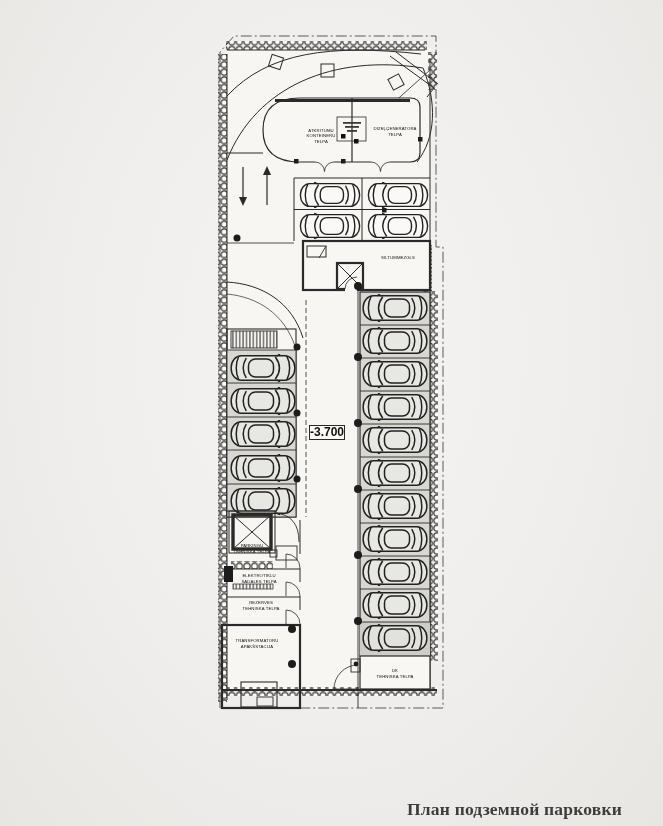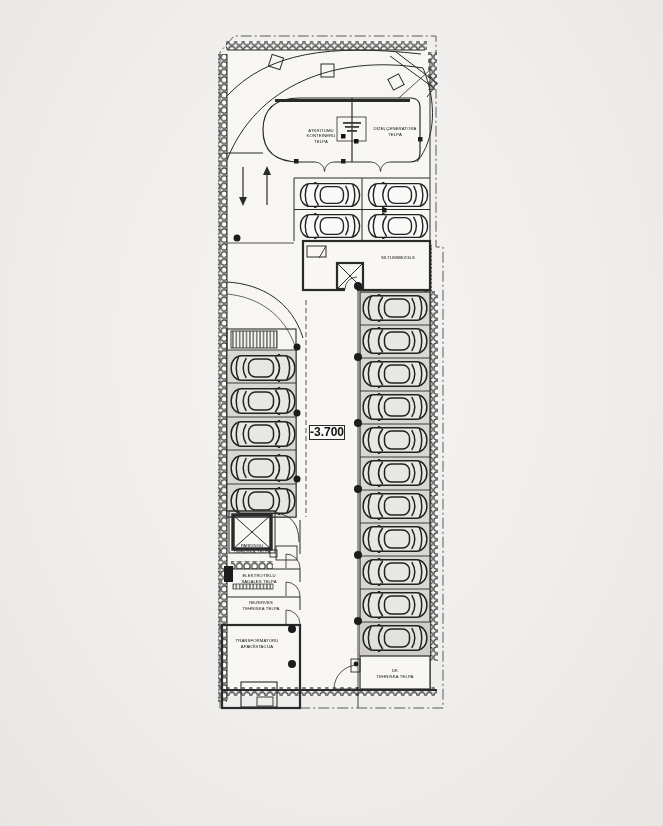--- a/index.html
+++ b/index.html
@@ -279,13 +279,14 @@
 SADALES TELPA</div>
   <div class="plan-label" style="left:261px; top:606px;">REZERVES
 TEHNISKĀ TELPA</div>
   <div class="plan-label" style="left:257px; top:644px;">TRANSFORMATORU
 APAKŠSTACIJA</div>
   <div class="plan-label" style="left:395px; top:674px;">DK
 TEHNISKĀ TELPA</div>
 
   <div class="level-box">-3.700</div>
 
+  <div class="caption">План подземной парковки</div>
 </div>
 
 </body></html>

